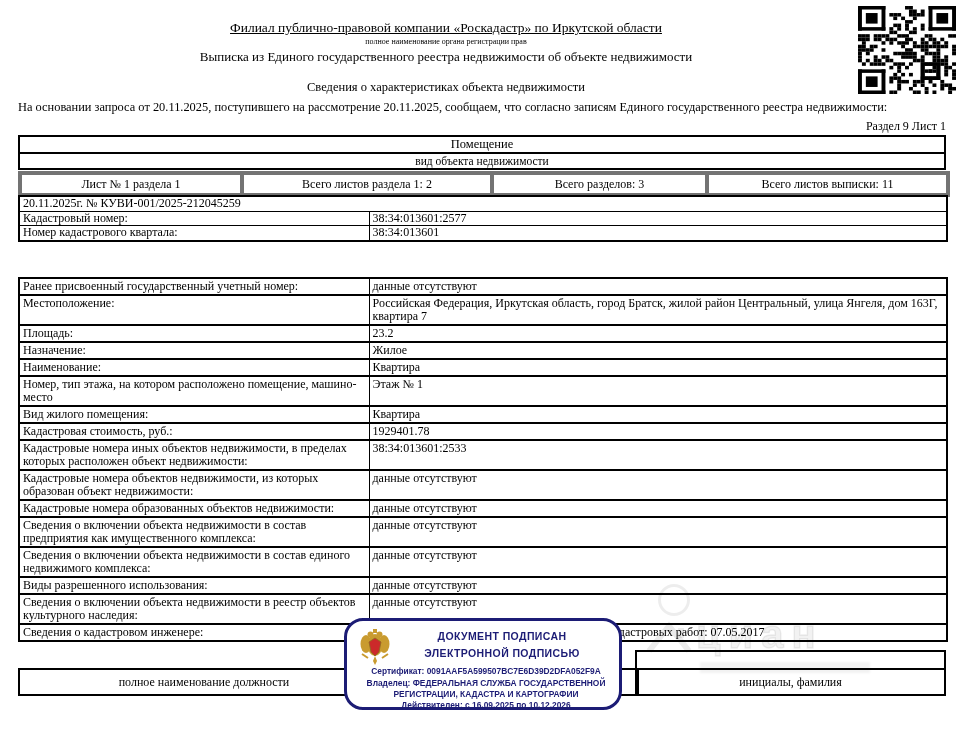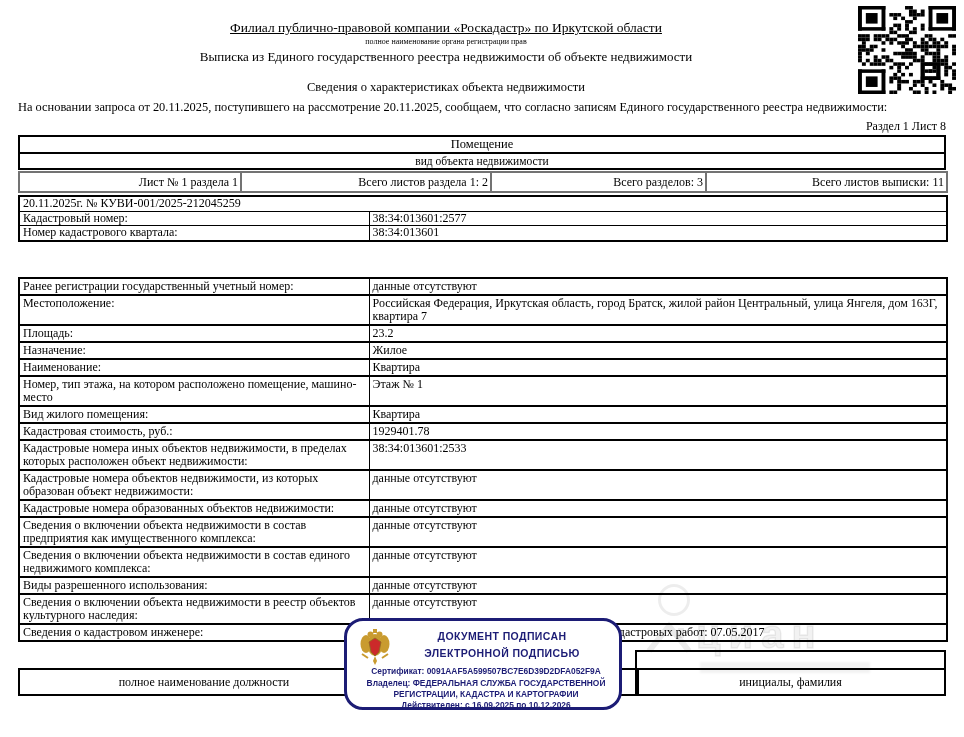--- a/index.html
+++ b/index.html
@@ -18,21 +18,21 @@
   #request-note{left:18px;top:100px;width:940px;font-size:12.4px;white-space:nowrap;}
   #section-sheet{left:18px;top:119px;width:928px;text-align:right;font-size:12px;}
   
   table{border-collapse:collapse;table-layout:fixed;width:928px;}
   td{overflow:hidden;font-family:Liberation Serif, serif;}
   #t1{left:18px;top:135px;}
   #t1 td{border:2px solid #000;text-align:center;padding:0;}
   #t1 .r1{font-size:12.5px;line-height:15px;}
   #t1 .r2{font-size:11.5px;line-height:14px;}
   #t2{left:18px;top:171px;}
-  #t2 td{border:2px solid #737373;text-align:right;font-size:12px;line-height:16px;padding:1px 2px;}
+  #t2 td{border:4px solid #737373;text-align:center;font-size:12px;line-height:16px;padding:1px 2px;}
   #t3{left:18px;top:195px;}
   #t3 td{border:1px solid #000;font-size:12px;line-height:13.5px;padding:0 3px;vertical-align:top;}
   #t3{border:2px solid #000;}
   #t4{left:18px;top:277px;}
   #t4 td{border:2px solid #000;font-size:12px;line-height:13px;padding:1px 3px;vertical-align:top;}
   #t4 td.lbl{border-right:1px solid #000;}
   #t4 td.val{border-left:1px solid #000;}
   
   .foot-cell{position:absolute;border:2px solid #000;background:transparent;
     font-size:12px;text-align:center;z-index:1;}
@@ -82,21 +82,21 @@
     </svg>
     <div id="wm-text">циан</div>
     <div id="wm-strip"></div>
   </div>
 
   <div id="org-title" class="abs center z1"><span>Филиал публично-правовой компании «Роскадастр» по Иркутской области</span></div>
   <div id="org-subtitle" class="abs center z1">полное наименование органа регистрации прав</div>
   <div id="doc-title" class="abs center z1">Выписка из Единого государственного реестра недвижимости об объекте недвижимости</div>
   <div id="section-title" class="abs center z1">Сведения о характеристиках объекта недвижимости</div>
   <div id="request-note" class="abs z1">На  основании запроса от 20.11.2025, поступившего на рассмотрение 20.11.2025, сообщаем, что согласно записям Единого государственного реестра недвижимости:</div>
-  <div id="section-sheet" class="abs z1">Раздел 1 Лист 8</div>
+  <div id="section-sheet" class="abs z1">Раздел 9 Лист 1</div>
 
   <svg id="qr" class="abs" viewBox="0 0 25 25" preserveAspectRatio="none">
       <rect x="12" y="0" width="1" height="1" fill="#000"></rect>
       <rect x="13" y="0" width="1" height="1" fill="#000"></rect>
       <rect x="13" y="1" width="1" height="1" fill="#000"></rect>
       <rect x="14" y="1" width="1" height="1" fill="#000"></rect>
       <rect x="16" y="1" width="1" height="1" fill="#000"></rect>
       <rect x="8" y="2" width="1" height="1" fill="#000"></rect>
       <rect x="9" y="2" width="1" height="1" fill="#000"></rect>
       <rect x="10" y="2" width="1" height="1" fill="#000"></rect>
@@ -374,21 +374,21 @@
       </tbody>
   </table>
 
   <table id="t4" class="abs z1">
     <colgroup>
         <col style="width:350px">
         <col style="width:578px">
       </colgroup>
     <tbody id="details-rows">
         <tr>
-          <td class="lbl">Ранее регистрации государственный учетный номер:</td>
+          <td class="lbl">Ранее присвоенный государственный учетный номер:</td>
           <td class="val">данные отсутствуют</td>
         </tr>
         <tr>
           <td class="lbl">Местоположение:</td>
           <td class="val">Российская Федерация, Иркутская область, город Братск, жилой район Центральный, улица Янгеля, дом 163Г, квартира 7</td>
         </tr>
         <tr>
           <td class="lbl">Площадь:</td>
           <td class="val">23.2</td>
         </tr>

